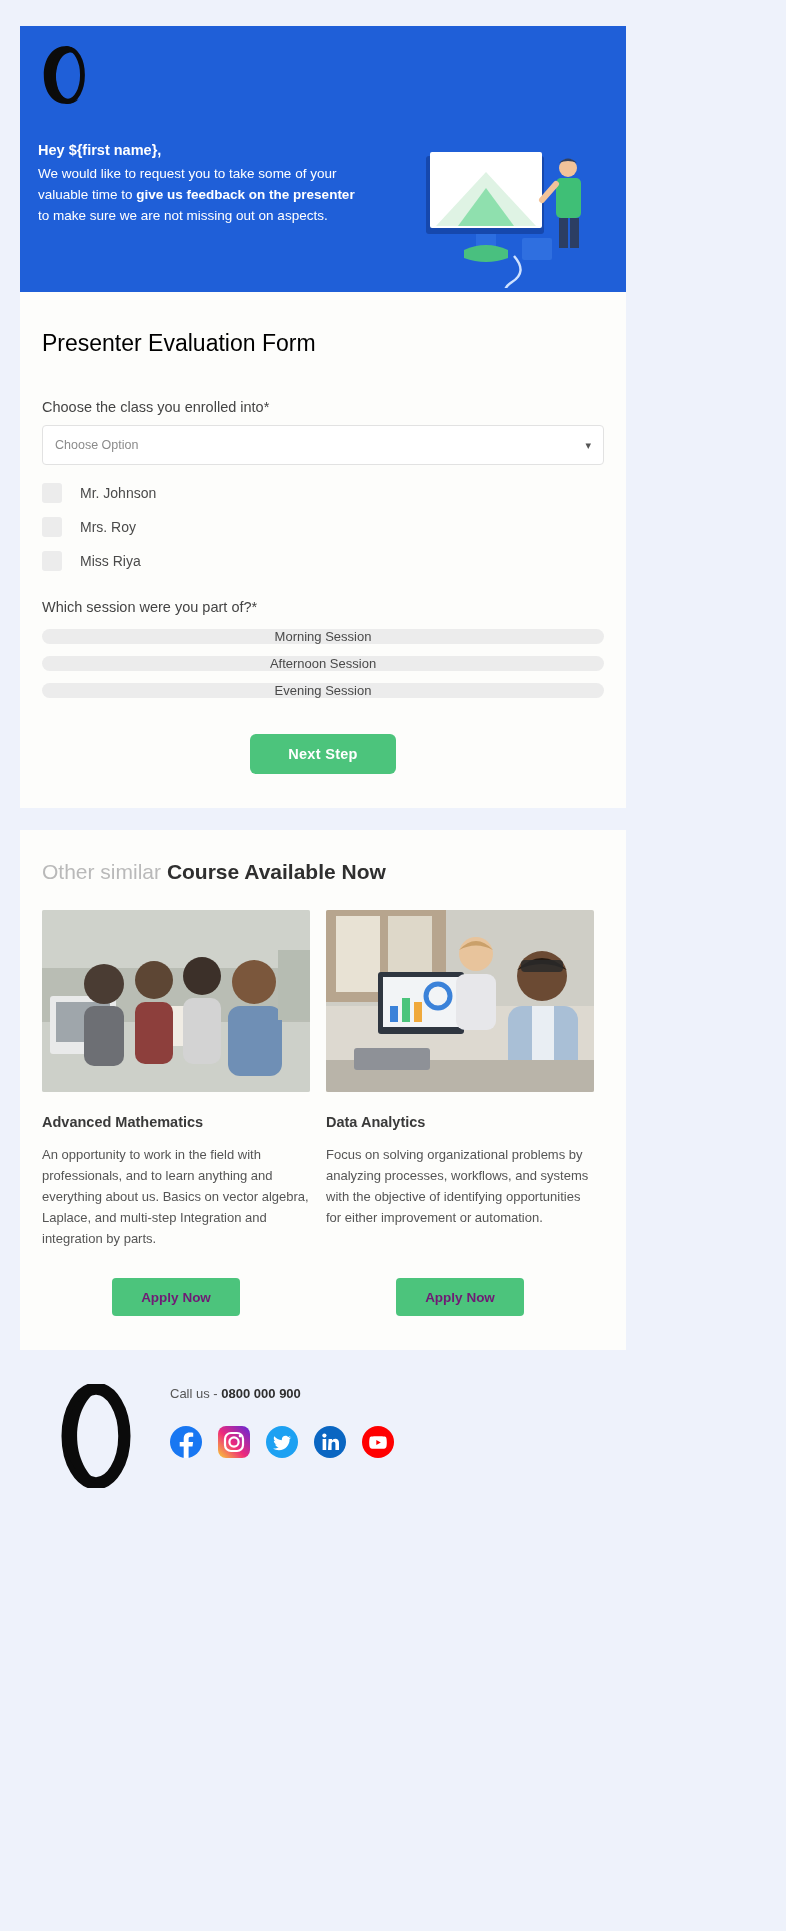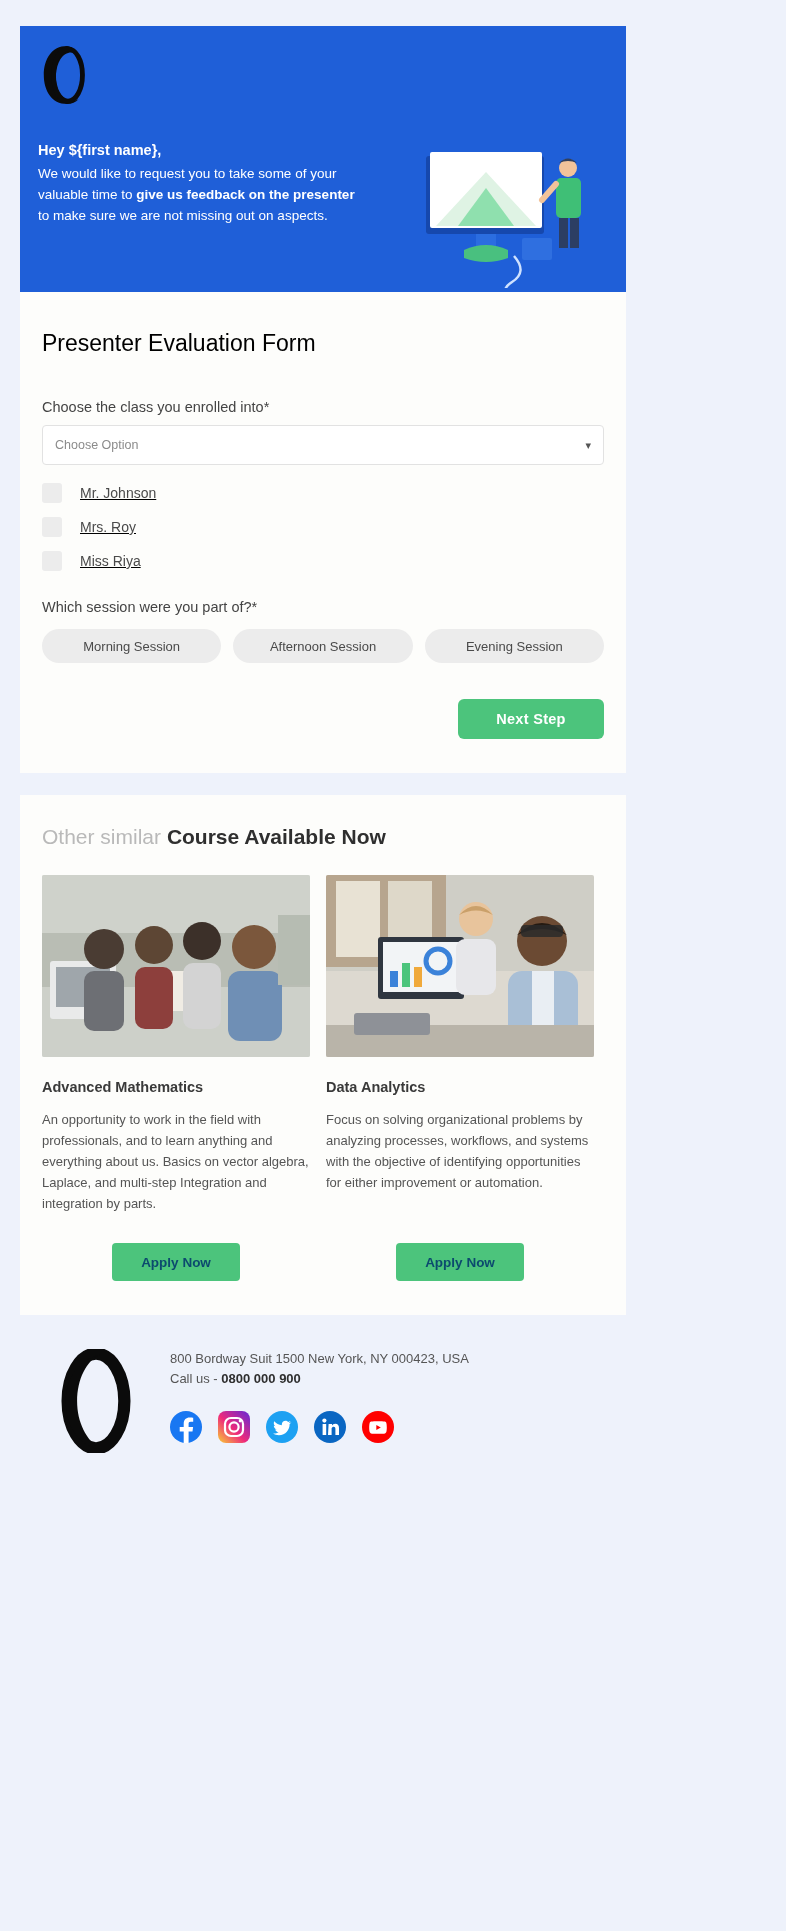--- a/index.html
+++ b/index.html
@@ -89,46 +89,45 @@
     right: 12px;
     top: 50%;
     transform: translateY(-50%);
     color: #555;
     font-size: 11px;
   }
   .check-row {
     display: flex;
     align-items: center;
     margin: 14px 0;
-    text-decoration: underline;
   }
   .check-box {
     width: 20px;
     height: 20px;
     background: #ececec;
     border-radius: 3px;
     margin-right: 18px;
     flex: none;
   }
   .check-label { font-size: 14px; color: #4a4a4a; }
   .q-session { margin-top: 28px; margin-bottom: 14px; }
-  .chips { display: flex; gap: 12px; }
+  .chips { display: flex; gap: 12px; flex-direction: column; }
   .chip {
     background: #ececec;
     border-radius: 18px;
     height: 34px;
     display: flex;
     align-items: center;
     justify-content: center;
     padding: 0 18px;
     font-size: 13px;
     color: #4a4a4a;
     flex: 1;
   }
-  .next-wrap { display: flex; justify-content: flex-end; margin-top: 36px; }
+  .next-wrap { display: flex; justify-content: center; margin-top: 36px; }
   .next-btn {
     background: #4cc47c;
     color: #ffffff;
     border: none;
     border-radius: 6px;
     width: 146px;
     height: 40px;
     font-size: 14.5px;
     font-weight: bold;
     letter-spacing: .3px;
@@ -160,21 +159,21 @@
   }
   .course-desc {
     font-size: 13px;
     line-height: 21px;
     color: #555;
     min-height: 108px;
   }
   .apply-wrap { display: flex; justify-content: center; margin-top: 26px; }
   .apply-btn {
     background: #4cc47c;
-    color: #0c4a6e;
+    color: #701a75;
     border: none;
     border-radius: 4px;
     width: 128px;
     height: 38px;
     font-size: 13.5px;
     font-weight: bold;
     cursor: pointer;
   }
 
   
@@ -336,21 +335,20 @@
   </div>
 
   <div class="footer">
     <div class="footer-logo">
       <svg viewBox="0 0 80 110" width="76" height="104">
         <ellipse cx="40" cy="55" rx="30" ry="50" fill="none" stroke="#0b0b0b" stroke-width="13"></ellipse>
         <path d="M44 6 C20 12 8 32 8 56 c0 26 14 46 36 50 C30 96 20 78 20 55 C20 32 30 12 44 6z" fill="#0b0b0b"></path>
       </svg>
     </div>
     <div class="footer-right">
-      <div class="footer-addr">800 Bordway Suit 1500 New York, NY 000423, USA</div>
       <div class="footer-addr">
         <span>Call us - </span><b>0800 000 900</b>
       </div>
 
       <div class="socials">
         <span class="soc">
           <svg viewBox="0 0 32 32" width="32" height="32">
             <circle cx="16" cy="16" r="16" fill="#1877f2"></circle>
             <path d="M18.6 32V20.4h3.9l.6-4.5h-4.5v-2.9c0-1.3.4-2.2 2.2-2.2h2.4V6.8c-.4-.06-1.9-.2-3.6-.2-3.5 0-5.9 2.2-5.9 6.1v3.2h-4v4.5h4V32z" fill="#ffffff"></path>
           </svg>

